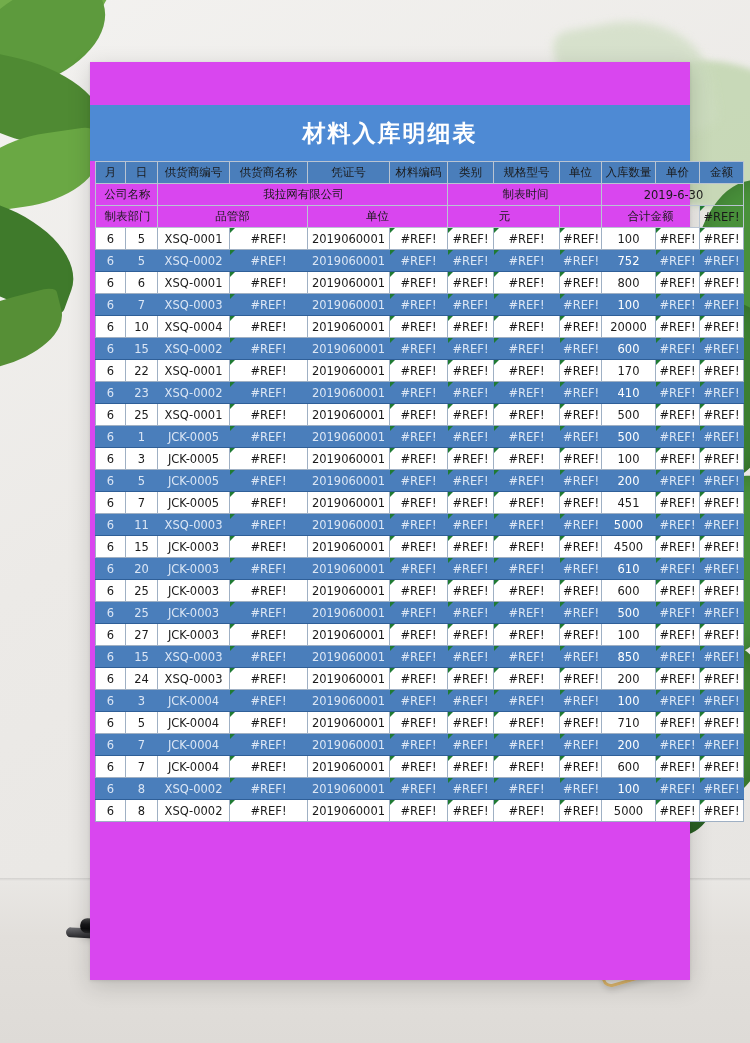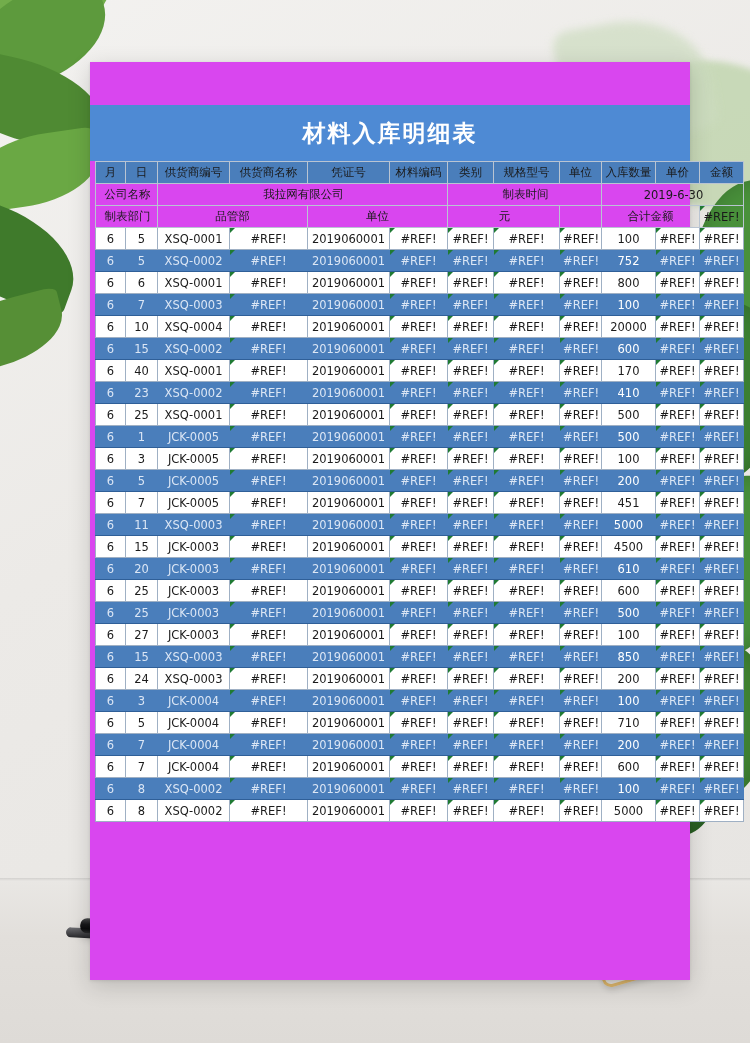--- a/index.html
+++ b/index.html
@@ -280,21 +280,21 @@
           <td class="mark">#REF!</td>
           <td class="mark">#REF!</td>
           <td class="mark">#REF!</td>
           <td class="mark">#REF!</td>
           <td class="qty">600</td>
           <td class="mark">#REF!</td>
           <td class="mark">#REF!</td>
         </tr>
         <tr class="odd">
           <td>6</td>
-          <td>40</td>
+          <td>22</td>
           <td>XSQ-0001</td>
           <td class="mark">#REF!</td>
           <td>2019060001</td>
           <td class="mark">#REF!</td>
           <td class="mark">#REF!</td>
           <td class="mark">#REF!</td>
           <td class="mark">#REF!</td>
           <td class="qty">170</td>
           <td class="mark">#REF!</td>
           <td class="mark">#REF!</td>

